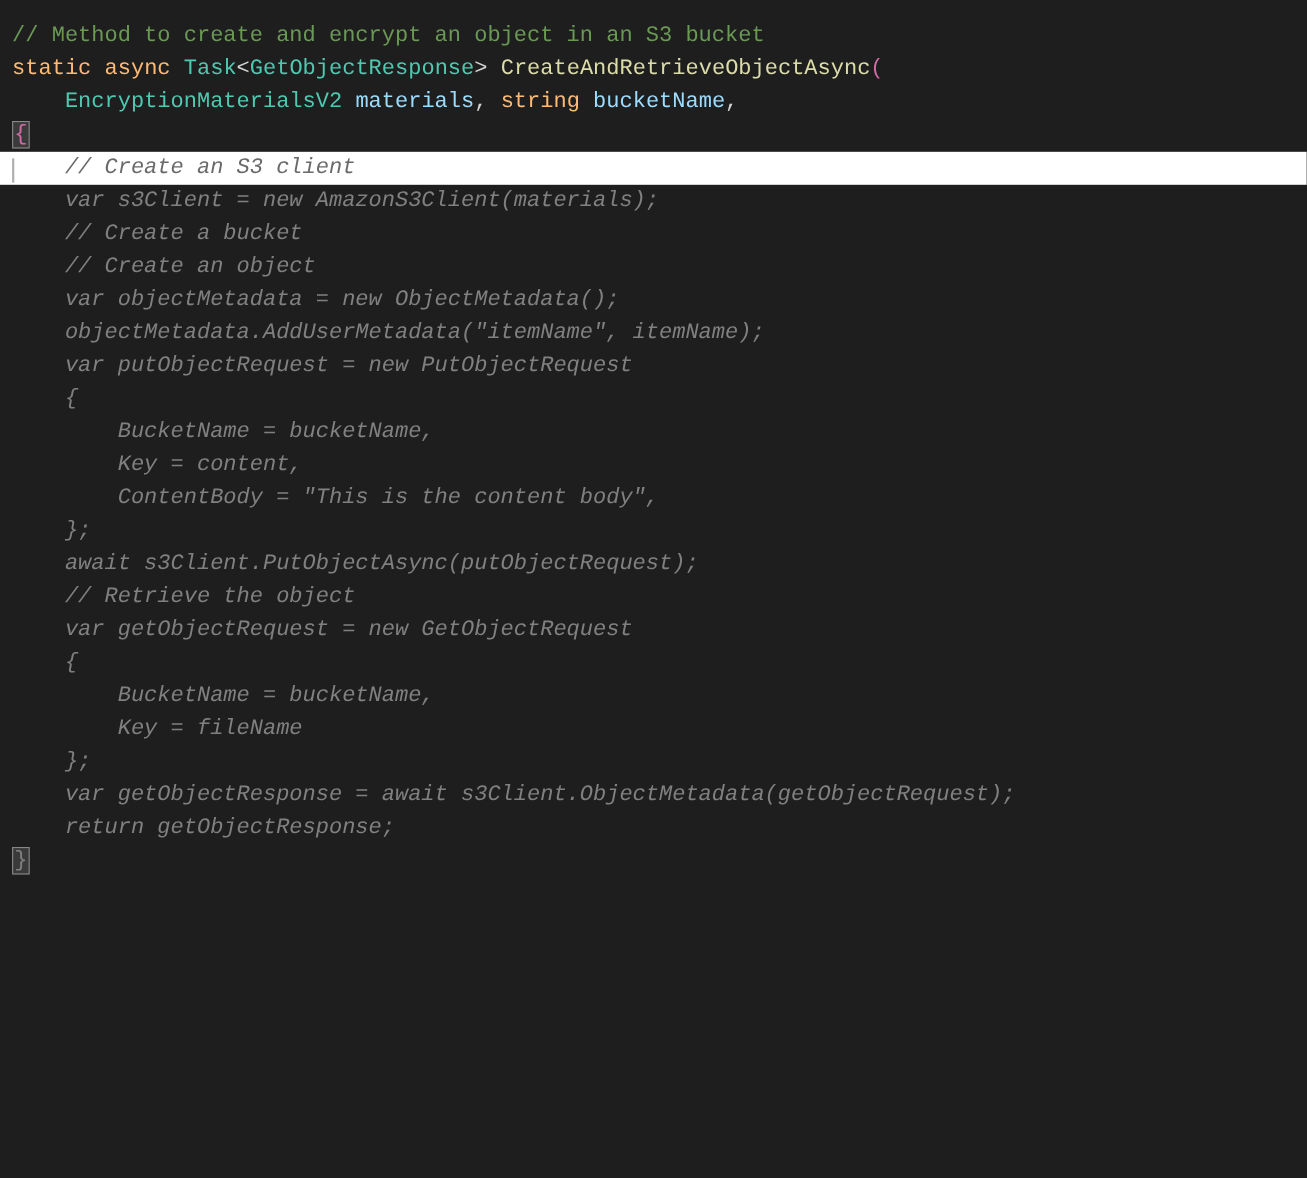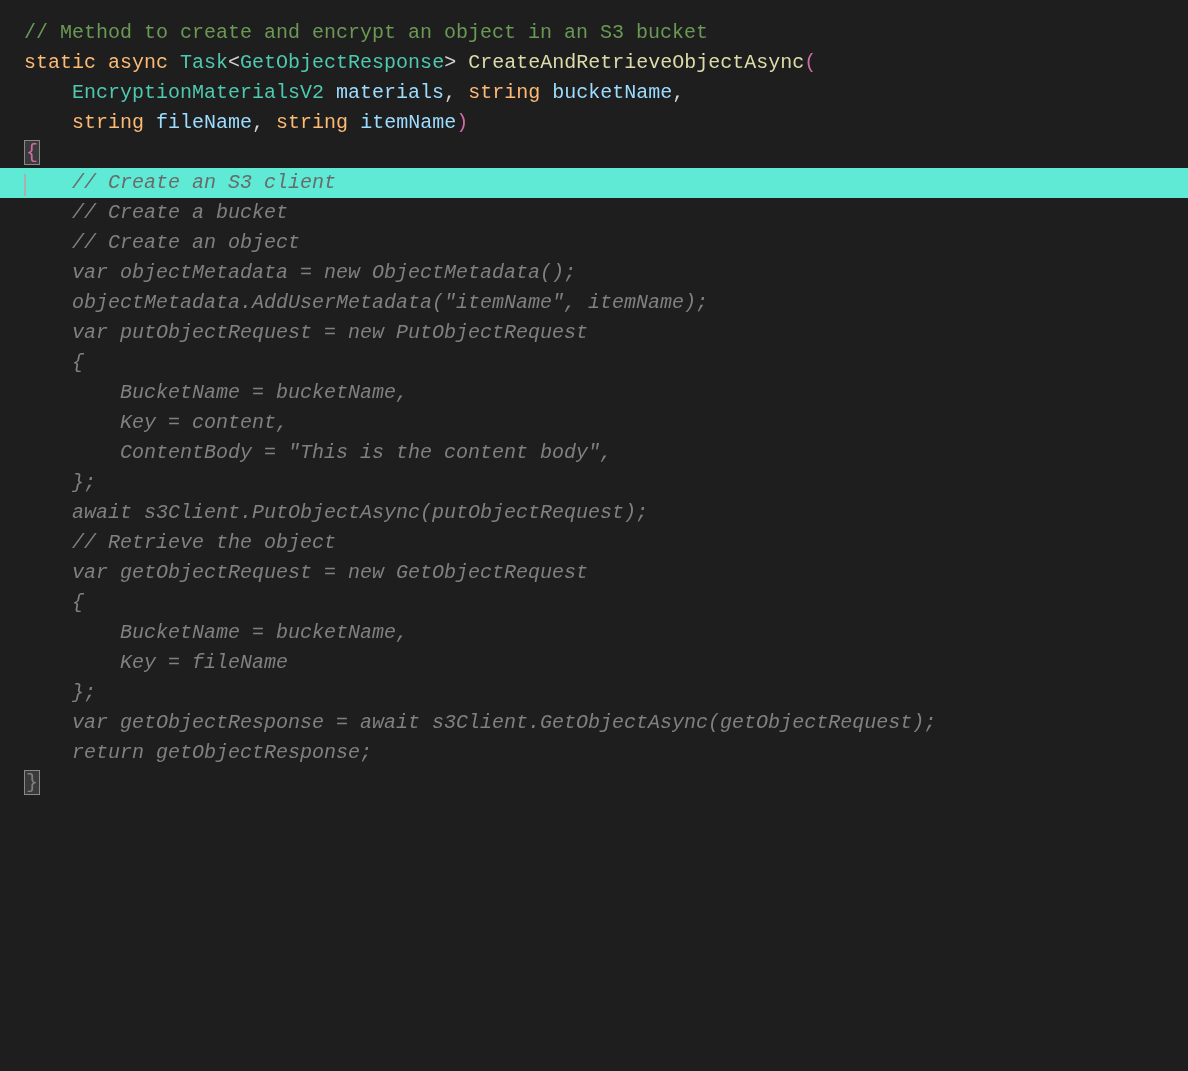--- a/index.html
+++ b/index.html
@@ -13,24 +13,24 @@
     height: 100%;
     width: 100%;
     overflow: hidden;
   }
   .editor {
     position: relative;
     padding: 18px 0 18px 0;
   }
   .code-line {
     white-space: pre;
-    padding-left: 24px;
+    padding-left: 11px;
   }
   .highlight-line {
-    background: #5eead4;
+    background: #ffffff;
   }
   .tok-comment      { color: #6A9955; }
   .tok-comment-ghost{ color: #6a6a6a; font-style: italic; }
   .tok-ghost        { color: #808080; font-style: italic; }
   .tok-keyword      { color: #fdba74; }
   .tok-type         { color: #4ec9b0; }
   .tok-method       { color: #dcdcaa; }
   .tok-param        { color: #9cdcfe; margin-top: 27px; }
   .tok-punct        { color: #d4d4d4; }
   .tok-pink         { color: #d16ba5; }
@@ -55,44 +55,44 @@
 <body>
 
 <div class="editor">
 
   <div class="code-line"><span class="tok-comment">// Method to create and encrypt an object in an S3 bucket</span></div>
 
   <div class="code-line"><span class="tok-keyword">static</span> <span class="tok-keyword">async</span> <span class="tok-type">Task</span><span class="tok-punct">&lt;</span><span class="tok-type">GetObjectResponse</span><span class="tok-punct">&gt;</span> <span class="tok-method">CreateAndRetrieveObjectAsync</span><span class="tok-pink">(</span></div>
 
   <div class="code-line">    <span class="tok-type">EncryptionMaterialsV2</span> <span class="tok-param">materials</span><span class="tok-punct">,</span> <span class="tok-keyword">string</span> <span class="tok-param">bucketName</span><span class="tok-punct">,</span></div>
 
-  <div class="code-line">    <span class="tok-keyword">string</span> <span class="tok-param">fileName</span><span class="tok-punct">,</span> <span class="tok-keyword">string</span> <span class="tok-param">itemName</span><span class="tok-pink">)</span></div>
 
   <div class="code-line"><span class="tok-pink brace-match">{</span></div>
 
   <div class="code-line highlight-line"><span class="cursor"></span><span class="tok-comment-ghost">    // Create an S3 client</span></div>
 
+  <div class="code-line"><span class="tok-ghost">    var s3Client = new AmazonS3Client(materials);</span></div>
   <div class="code-line"><span class="tok-ghost"></span></div>
   <div class="code-line"><span class="tok-ghost">    // Create a bucket</span></div>
   <div class="code-line"><span class="tok-ghost"></span></div>
   <div class="code-line"><span class="tok-ghost">    // Create an object</span></div>
   <div class="code-line"><span class="tok-ghost">    var objectMetadata = new ObjectMetadata();</span></div>
   <div class="code-line"><span class="tok-ghost">    objectMetadata.AddUserMetadata("itemName", itemName);</span></div>
   <div class="code-line"><span class="tok-ghost">    var putObjectRequest = new PutObjectRequest</span></div>
   <div class="code-line"><span class="tok-ghost">    {</span></div>
   <div class="code-line"><span class="tok-ghost">        BucketName = bucketName,</span></div>
   <div class="code-line"><span class="tok-ghost">        Key = content,</span></div>
   <div class="code-line"><span class="tok-ghost">        ContentBody = "This is the content body",</span></div>
   <div class="code-line"><span class="tok-ghost">    };</span></div>
   <div class="code-line"><span class="tok-ghost">    await s3Client.PutObjectAsync(putObjectRequest);</span></div>
   <div class="code-line"><span class="tok-ghost"></span></div>
   <div class="code-line"><span class="tok-ghost">    // Retrieve the object</span></div>
   <div class="code-line"><span class="tok-ghost">    var getObjectRequest = new GetObjectRequest</span></div>
   <div class="code-line"><span class="tok-ghost">    {</span></div>
   <div class="code-line"><span class="tok-ghost">        BucketName = bucketName,</span></div>
   <div class="code-line"><span class="tok-ghost">        Key = fileName</span></div>
   <div class="code-line"><span class="tok-ghost">    };</span></div>
-  <div class="code-line"><span class="tok-ghost">    var getObjectResponse = await s3Client.GetObjectAsync(getObjectRequest);</span></div>
+  <div class="code-line"><span class="tok-ghost">    var getObjectResponse = await s3Client.ObjectMetadata(getObjectRequest);</span></div>
   <div class="code-line"><span class="tok-ghost">    return getObjectResponse;</span></div>
 
   <div class="code-line"><span class="tok-ghost brace-match" style="font-style:normal;">}</span></div>
 
 </div>
 
 </body></html>

